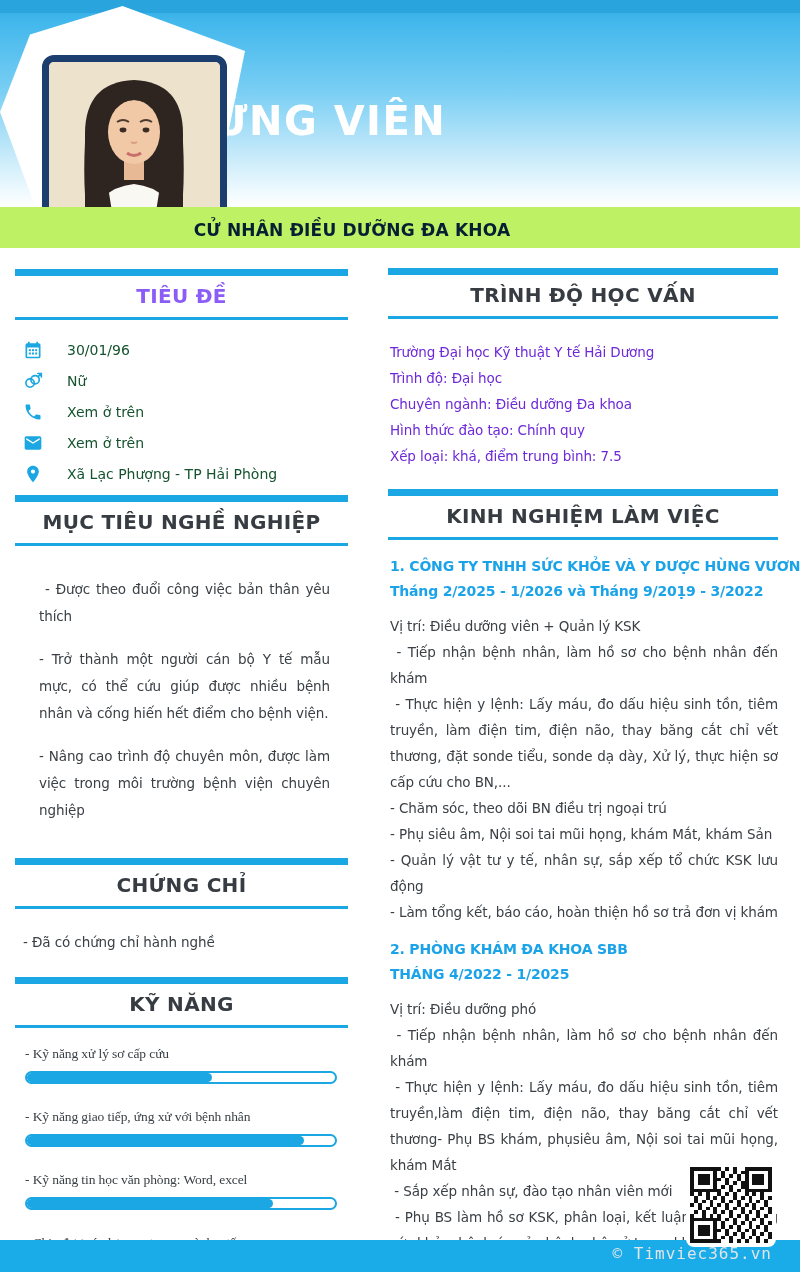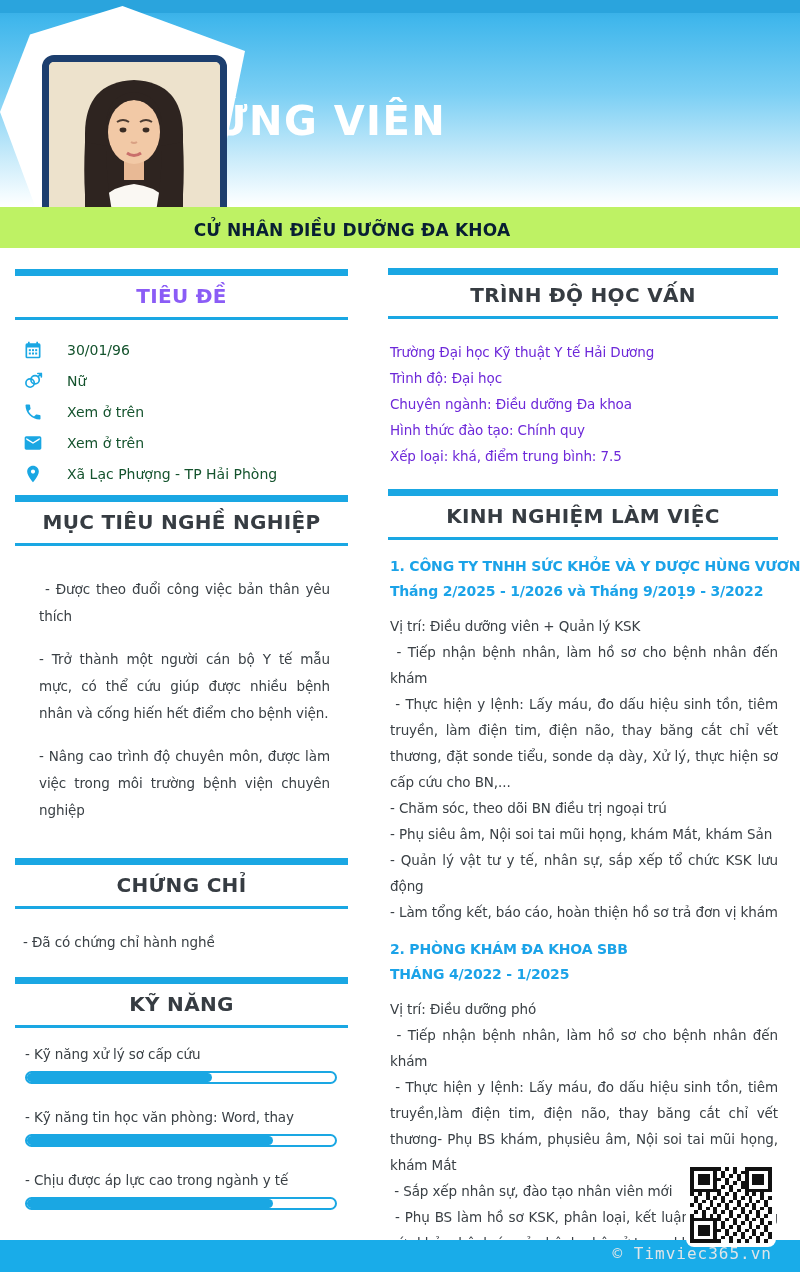--- a/index.html
+++ b/index.html
@@ -37,21 +37,21 @@
   .picon svg{display:block;width:20px;height:20px;}
 
   
   .body-txt{font-size:13.5px;letter-spacing:-.1px;color:#3A4045;}
   .objective{padding:14px 2px 18px 8px;}
   .objective p{margin:16px;line-height:27px;text-align:justify;white-space:pre-wrap;}
   .certs{padding:20px 2px 22px 8px;}
   .certs p{margin:0;line-height:26px;}
 
   
-  .skills{padding:18px 0 0 10px;}
+  .skills{padding:18px 0 0 10px;font-family:Liberation Serif, serif;}
   .skill{margin-bottom:25px;}
   .slabel{font-size:13.5px;letter-spacing:-.1px;color:#3A4045;margin-bottom:9px;}
   .bar{width:308px;height:9px;border:2px solid #1AA7E3;border-radius:7px;background:#fff;}
   .fill{height:9px;background:#1AA7E3;border-radius:7px;margin:0;}
 
   
   .edu{padding:20px 0 20px 2px;}
   .edu p{margin:0;line-height:26px;font-size:13.5px;letter-spacing:-.1px;color:#6d28d9;}
 
   
@@ -186,21 +186,27 @@
         <div class="t">KỸ NĂNG</div>
       </div>
       <div class="skills">
         <div class="skill">
           <div class="slabel">- Kỹ năng xử lý sơ cấp cứu</div>
           <div class="bar">
               <div class="fill" style="width: 60%;"></div>
             </div>
         </div>
         <div class="skill">
-          <div class="slabel">- Kỹ năng tin học văn phòng: Word, thay</div>
+          <div class="slabel">- Kỹ năng giao tiếp, ứng xử với bệnh nhân</div>
+          <div class="bar">
+              <div class="fill" style="width: 90%;"></div>
+            </div>
+        </div>
+        <div class="skill">
+          <div class="slabel">- Kỹ năng tin học văn phòng: Word, excel</div>
           <div class="bar">
               <div class="fill" style="width: 80%;"></div>
             </div>
         </div>
         <div class="skill">
           <div class="slabel">- Chịu được áp lực cao trong ngành y tế</div>
           <div class="bar">
               <div class="fill" style="width: 80%;"></div>
             </div>
         </div>

